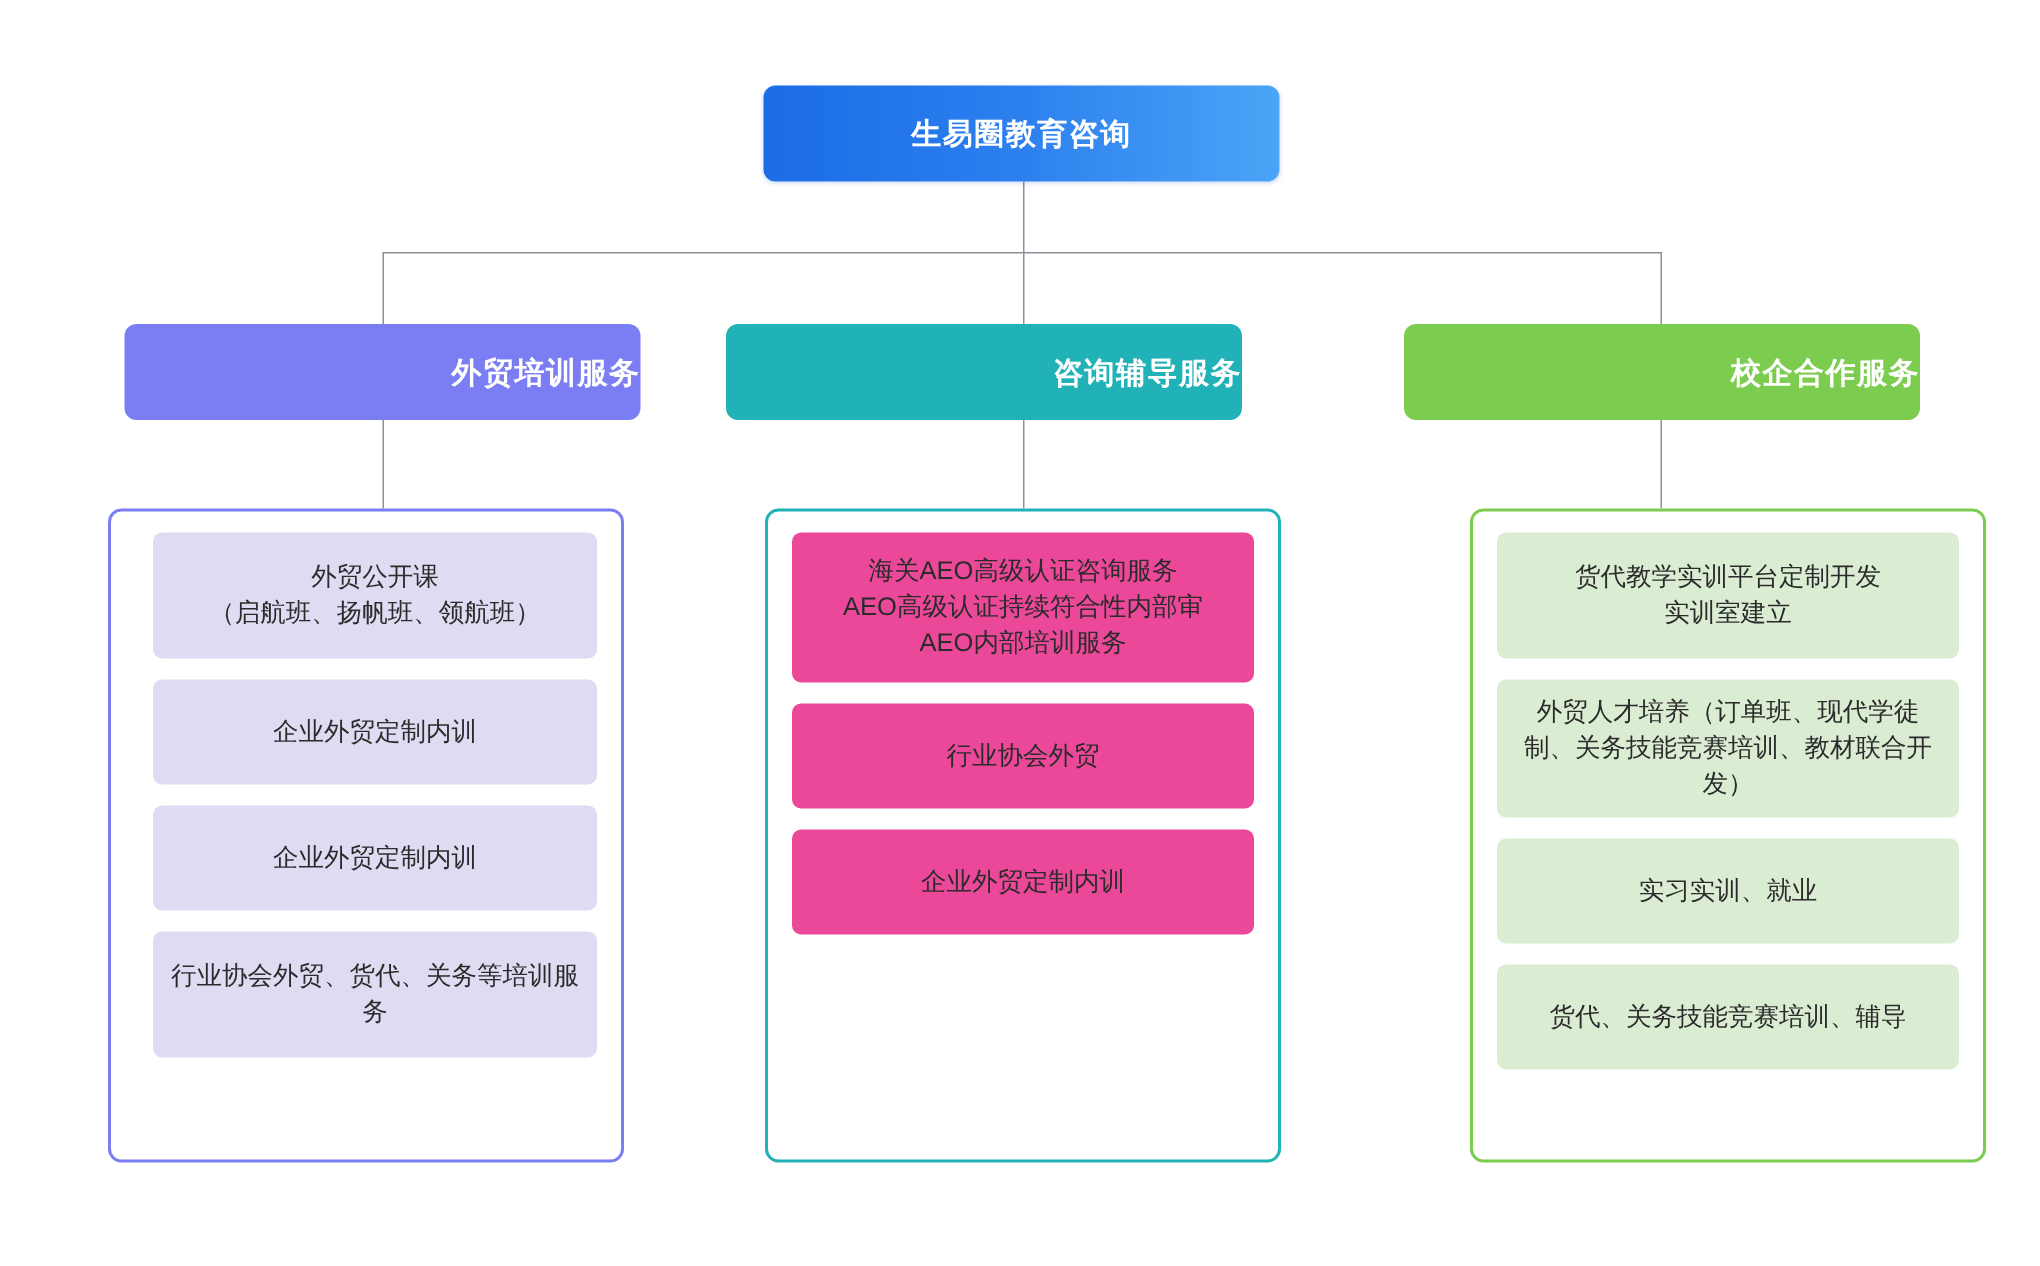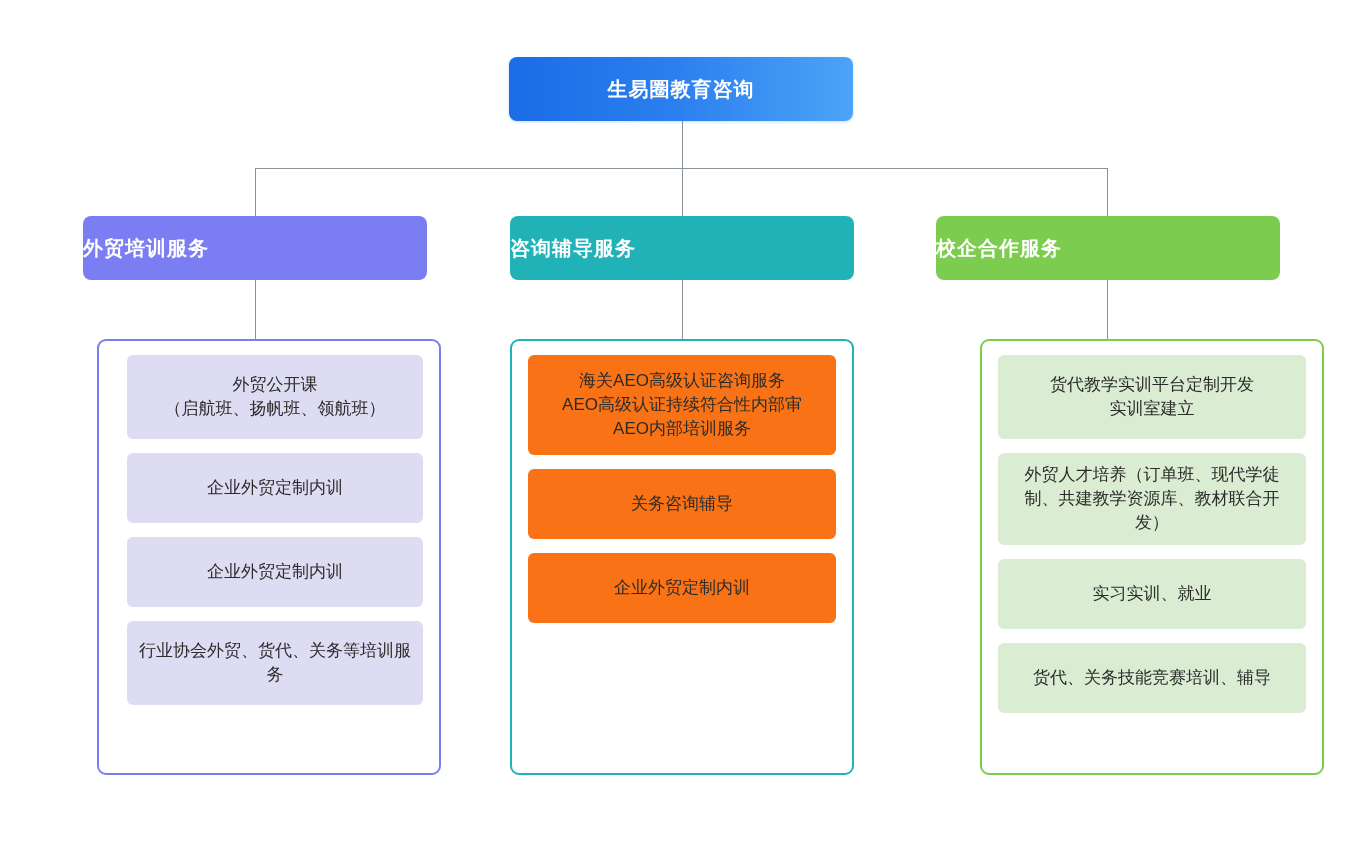--- a/index.html
+++ b/index.html
@@ -60,61 +60,61 @@
     position: absolute;
     width: 344px;
     height: 64px;
     border-radius: 8px;
     color: #ffffff;
     font-size: 20px;
     font-weight: bold;
     letter-spacing: 1px;
     display: flex;
     align-items: center;
-    justify-content: flex-start;
+    justify-content: flex-end;
   }
   .branch-header.purple { left: 83px;  top: 216px; background: #7b7ef2; }
-  .branch-header.teal   { left: 510px; top: 216px; background: #21b2b8; }
+  .branch-header.teal   { left: 484px; top: 216px; background: #21b2b8; }
   .branch-header.green  { left: 936px; top: 216px; background: #7ccc4f; font-family: Liberation Mono, monospace; }
 
   
   .branch-box {
     position: absolute;
     top: 339px;
     width: 344px;
     height: 436px;
     border-radius: 9px;
     border: 2px solid #cccccc;
     box-sizing: border-box;
     display: flex;
     flex-direction: column;
     justify-content: flex-start;
     padding: 14px 16px;
     gap: 14px;
   }
-  .branch-box.purple { left: 97px;  border-color: #7b7ef2; padding-left: 28px; }
+  .branch-box.purple { left: 72px;  border-color: #7b7ef2; padding-left: 28px; }
   .branch-box.teal   { left: 510px; border-color: #21b2b8; }
   .branch-box.green  { left: 980px; border-color: #7ccc4f; }
 
   
   .leaf {
     border-radius: 6px;
     box-sizing: border-box;
     display: flex;
     align-items: center;
     justify-content: center;
     text-align: center;
     color: #2b2b2b;
     font-size: 17px;
     line-height: 1.42;
     padding: 10px 12px;
     white-space: pre-line;
   }
   .branch-box.purple .leaf { background: #dedcf2; }
-  .branch-box.teal   .leaf { background: #f97316; }
+  .branch-box.teal   .leaf { background: #ec4899; }
   .branch-box.green  .leaf { background: #daedd3; }
 
   .leaf.h2 { min-height: 84px; }
   .leaf.h1 { min-height: 70px; }
   .leaf.h3 { min-height: 100px; }
 </style>
 </head>
 <body>
 
 <div id="org-chart">
@@ -151,25 +151,25 @@
 （启航班、扬帆班、领航班）</div>
     <div class="leaf h1">企业外贸定制内训</div>
     <div class="leaf h1">企业外贸定制内训</div>
     <div class="leaf h2">行业协会外贸、货代、关务等培训服务</div>
   </div>
 
   <div class="branch-box teal">
     <div class="leaf h3">海关AEO高级认证咨询服务
 AEO高级认证持续符合性内部审
 AEO内部培训服务</div>
-    <div class="leaf h1">关务咨询辅导</div>
+    <div class="leaf h1">行业协会外贸</div>
     <div class="leaf h1">企业外贸定制内训</div>
   </div>
 
   <div class="branch-box green">
     <div class="leaf h2">货代教学实训平台定制开发
 实训室建立</div>
-    <div class="leaf h2">外贸人才培养（订单班、现代学徒制、共建教学资源库、教材联合开发）</div>
+    <div class="leaf h2">外贸人才培养（订单班、现代学徒制、关务技能竞赛培训、教材联合开发）</div>
     <div class="leaf h1">实习实训、就业</div>
     <div class="leaf h1">货代、关务技能竞赛培训、辅导</div>
   </div>
 
 </div>
 
 </body></html>

